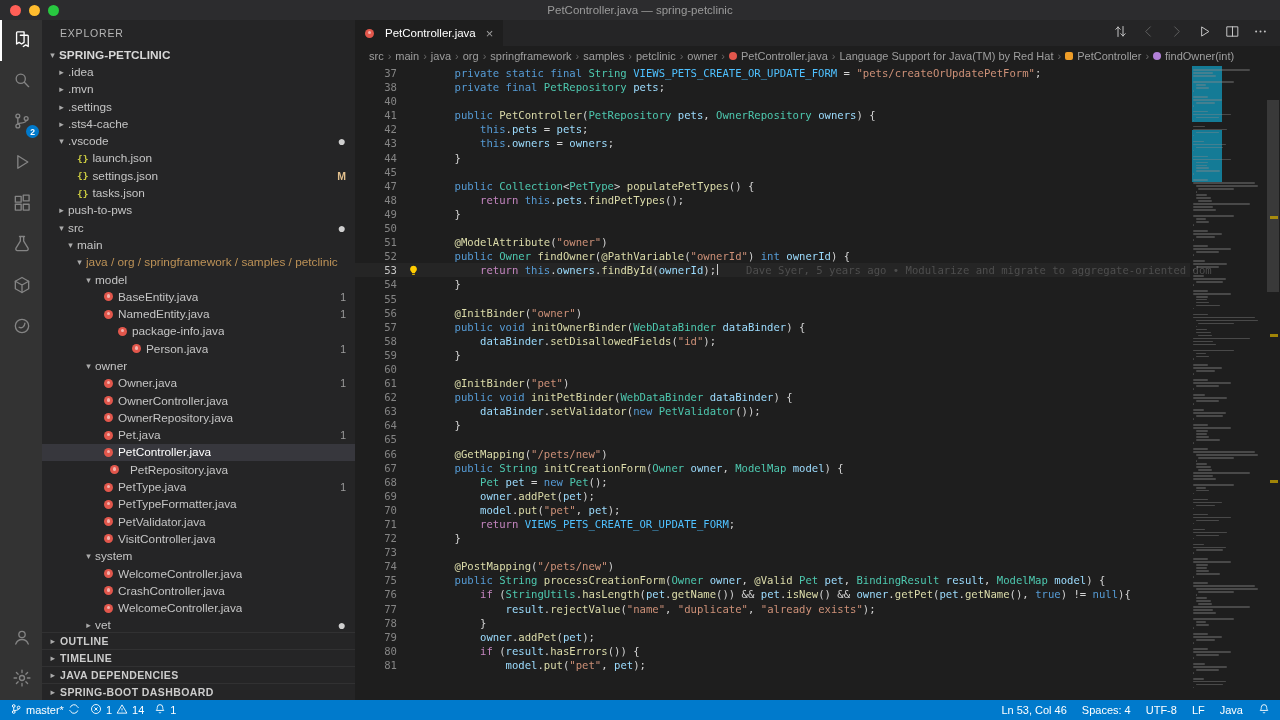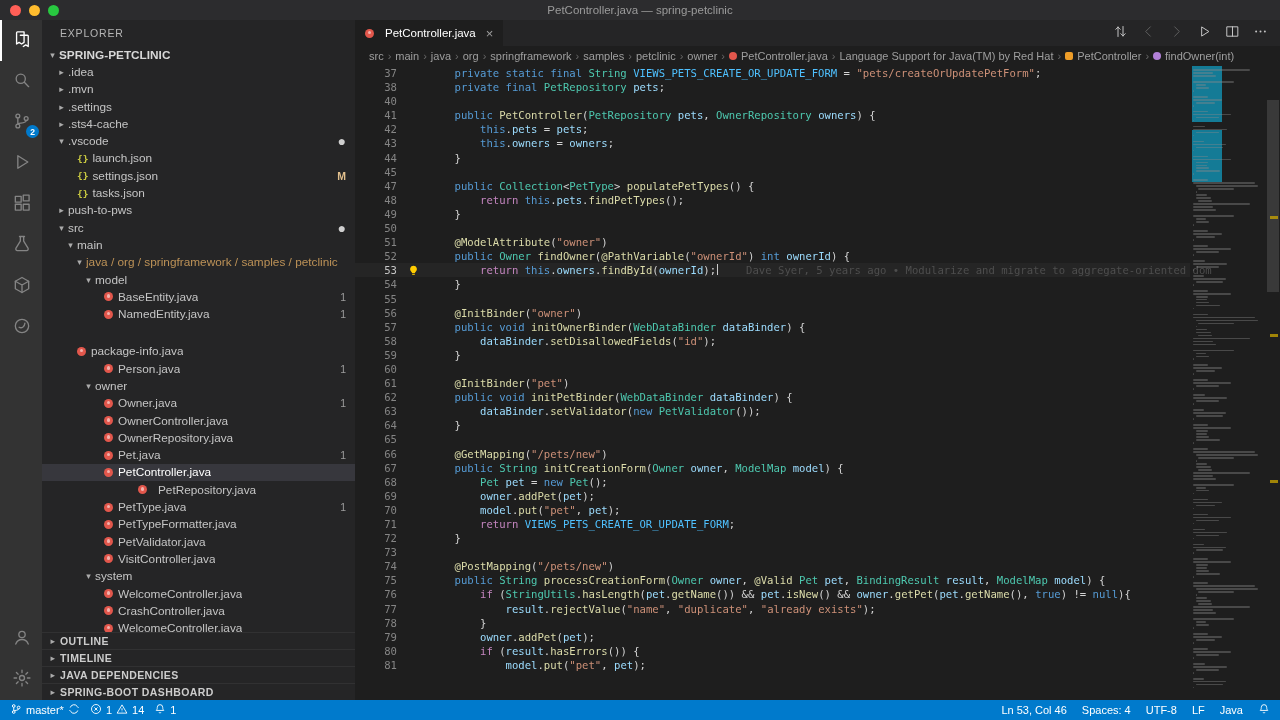--- a/index.html
+++ b/index.html
@@ -251,26 +251,26 @@
             <span class="fico java"></span>
             <span class="tlabel">BaseEntity.java</span>
             <span class="tbadge">1</span>
           </div>
           <div class="trow" style="padding-left: 49px;">
             <span class="chev"></span>
             <span class="fico java"></span>
             <span class="tlabel">NamedEntity.java</span>
             <span class="tbadge">1</span>
           </div>
-          <div class="trow" style="padding-left: 22px; margin-top: 20px;">
+          <div class="trow" style="padding-left: 63px;">
             <span class="chev"></span>
             <span class="fico java"></span>
             <span class="tlabel">package-info.java</span>
           </div>
-          <div class="trow" style="padding-left: 49px;">
+          <div class="trow" style="padding-left: 77px;">
             <span class="chev"></span>
             <span class="fico java"></span>
             <span class="tlabel">Person.java</span>
             <span class="tbadge">1</span>
           </div>
           <div class="trow" style="padding-left: 40px;">
             <span class="chev">▾</span>
             <span class="tlabel">owner</span>
           </div>
           <div class="trow" style="padding-left: 49px;">
@@ -293,21 +293,21 @@
             <span class="chev"></span>
             <span class="fico java"></span>
             <span class="tlabel">Pet.java</span>
             <span class="tbadge">1</span>
           </div>
           <div class="trow sel" style="padding-left: 49px;">
             <span class="chev"></span>
             <span class="fico java"></span>
             <span class="tlabel">PetController.java</span>
           </div>
-          <div class="trow" style="padding-left: 77px; gap: 6px;">
+          <div class="trow" style="padding-left: 49px; gap: 6px;">
             <span class="chev"></span>
             <span class="fico java"></span>
             <span class="tlabel">PetRepository.java</span>
           </div>
           <div class="trow" style="padding-left: 49px;">
             <span class="chev"></span>
             <span class="fico java"></span>
             <span class="tlabel">PetType.java</span>
             <span class="tbadge">1</span>
           </div>

